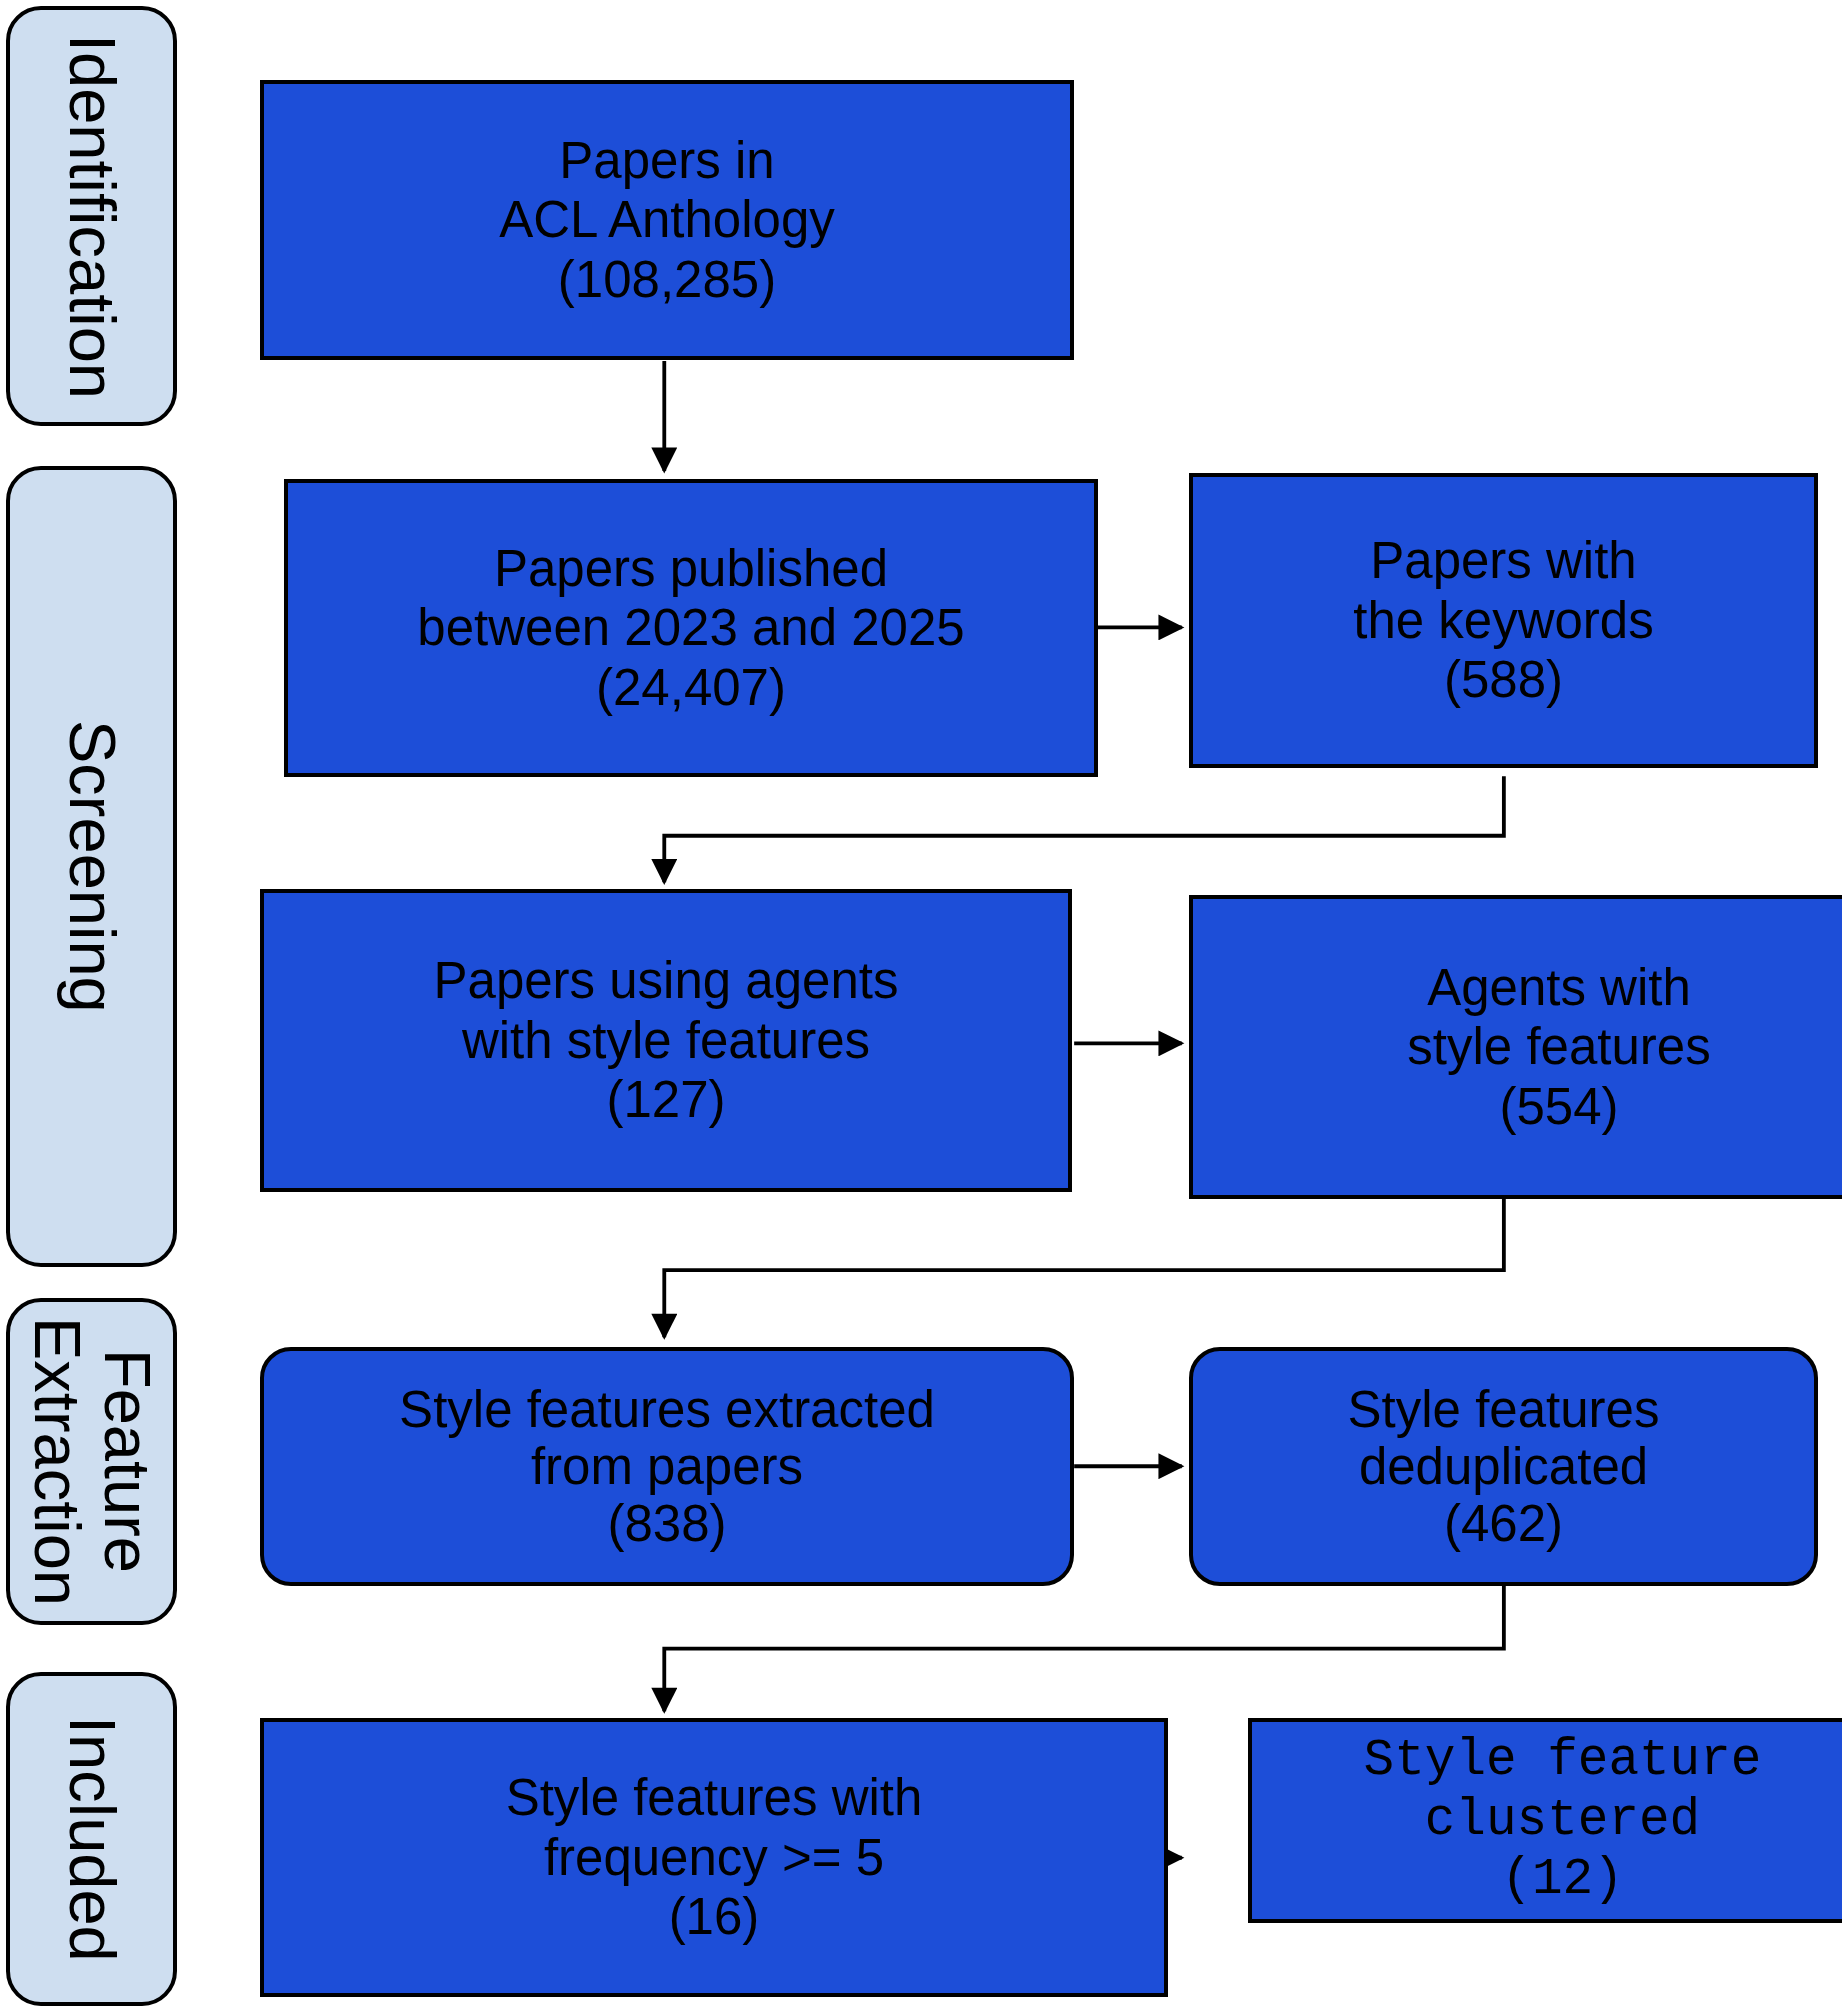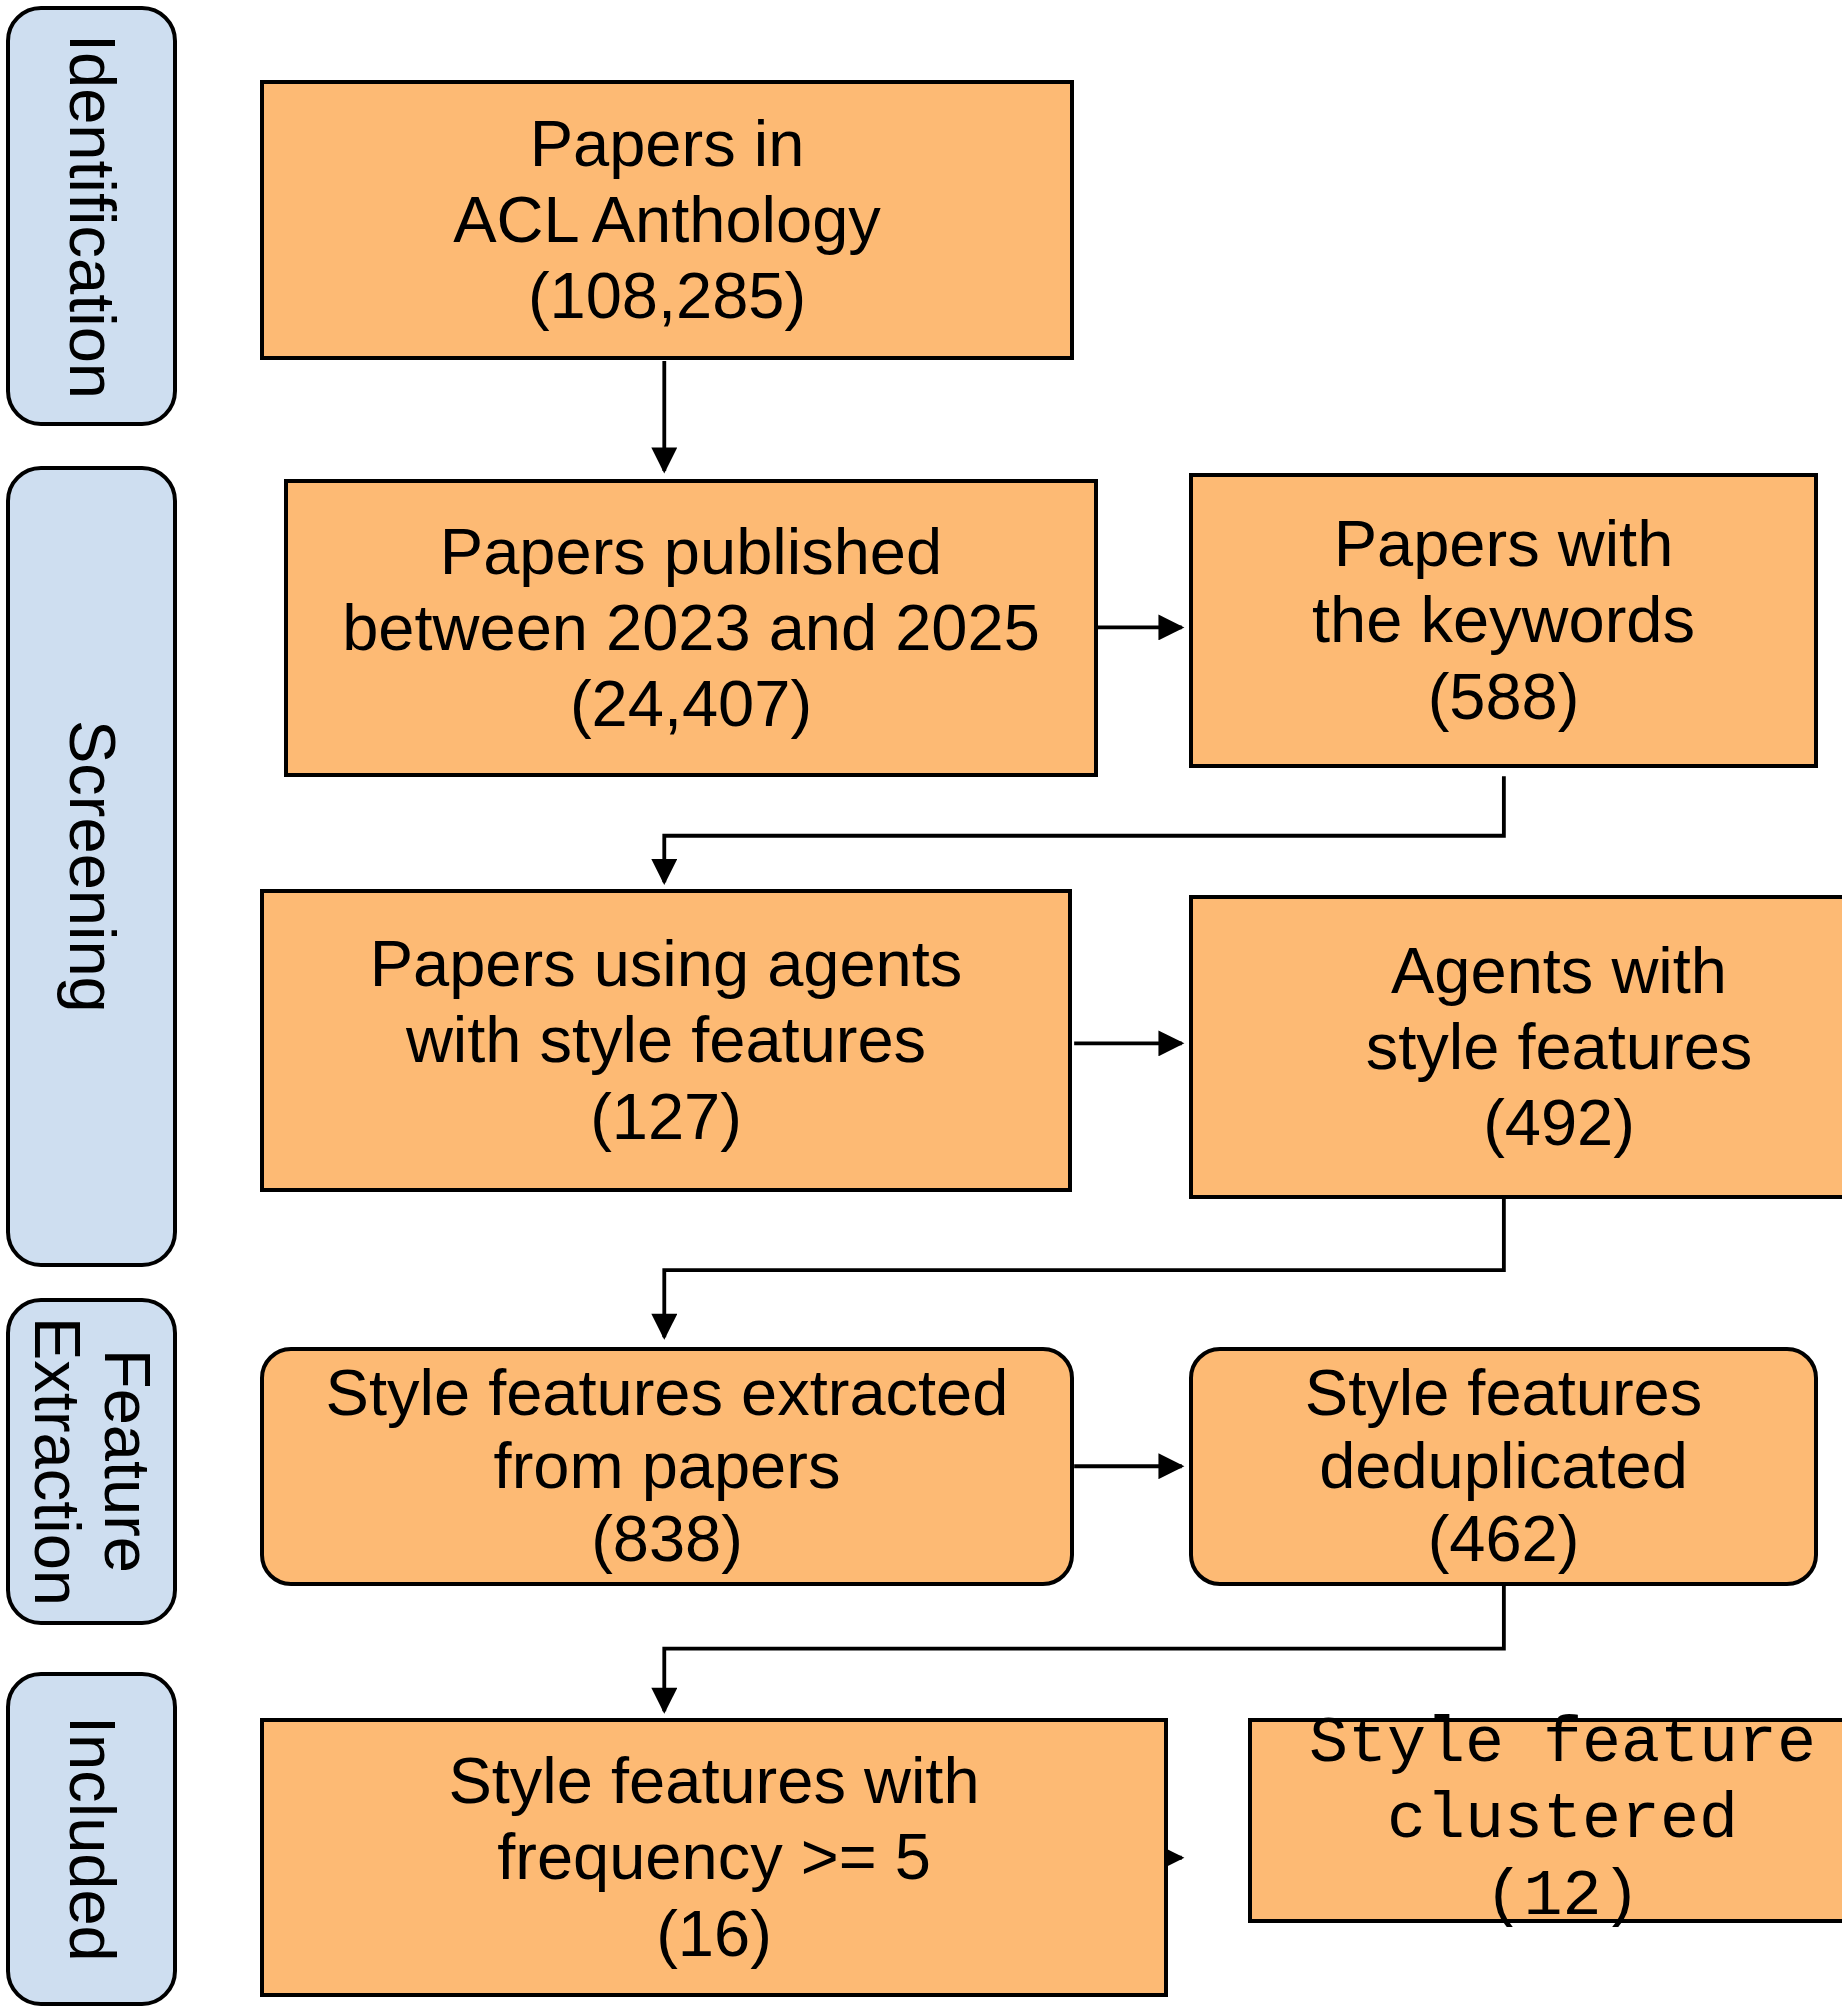--- a/index.html
+++ b/index.html
@@ -43,29 +43,29 @@
     line-height:1.08;
     white-space:normal;
   }
   #stage-identification{top:6.1px;   height:420px;}
   #stage-screening     {top:466px; height:801px;}
   #stage-feature-extraction{top:1298px; height:327px;}
   #stage-feature-extraction .vtext{height:305px;}
   #stage-included      {top:1672px; height:334px;}
   .fbox{
     position:absolute;
-    background:#fdba74;
+    background:#1d4ed8;
     border:4.6px solid #000000;
     box-sizing:border-box;
     display:flex;
     flex-direction:column;
     align-items:center;
     justify-content:center;
     text-align:center;
-    font-size:65px;
+    font-size:51px;
     line-height:1.17;
   }
   #b1 {left:260px;  top:80px;  width:814px; height:280px;}
   #b2 {left:260px;  top:479px;  width:814px; height:298px;margin-left:24px;}
   #b2r{left:1189px; top:473px;  width:629px;  height:295px;}
   #b3 {left:260px;  top:889px; width:812px; height:303px;}
   #b3r{left:1189px; top:895px; width:740px;  height:304px;}
   #b4 {left:260px;  top:1347px; width:814px; height:239px;}
   #b4r{left:1189px; top:1347px; width:629px;  height:239px;}
   #b5 {left:260px;  top:1718px; width:908px; height:279px;}
@@ -126,21 +126,21 @@
 
   <div class="fbox" id="b3">
     <div>Papers using agents</div>
     <div>with style features</div>
     <div>(127)</div>
   </div>
 
   <div class="fbox" id="b3r">
     <div>Agents with</div>
     <div>style features</div>
-    <div>(492)</div>
+    <div>(554)</div>
   </div>
 
   <div class="fbox" id="b4">
     <div>Style features extracted</div>
     <div>from papers</div>
     <div>(838)</div>
   </div>
 
   <div class="fbox" id="b4r">
     <div>Style features</div>

